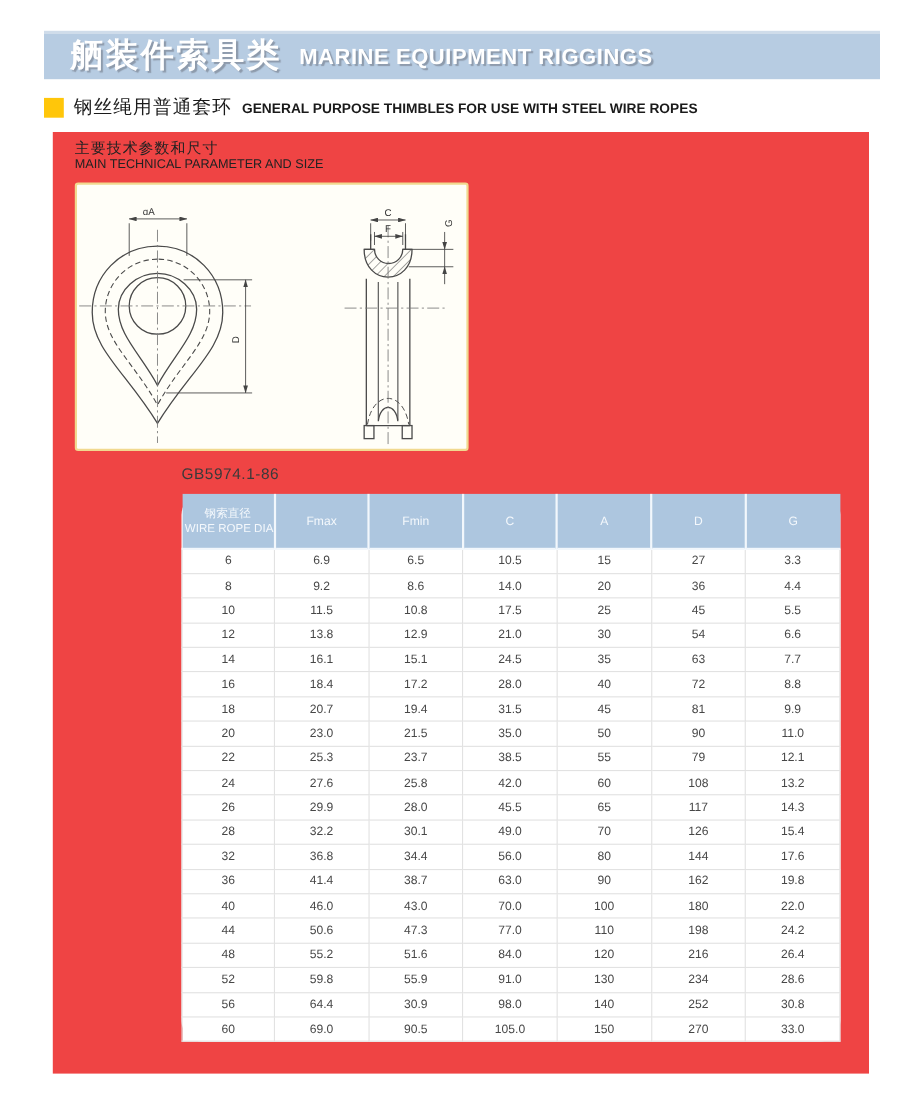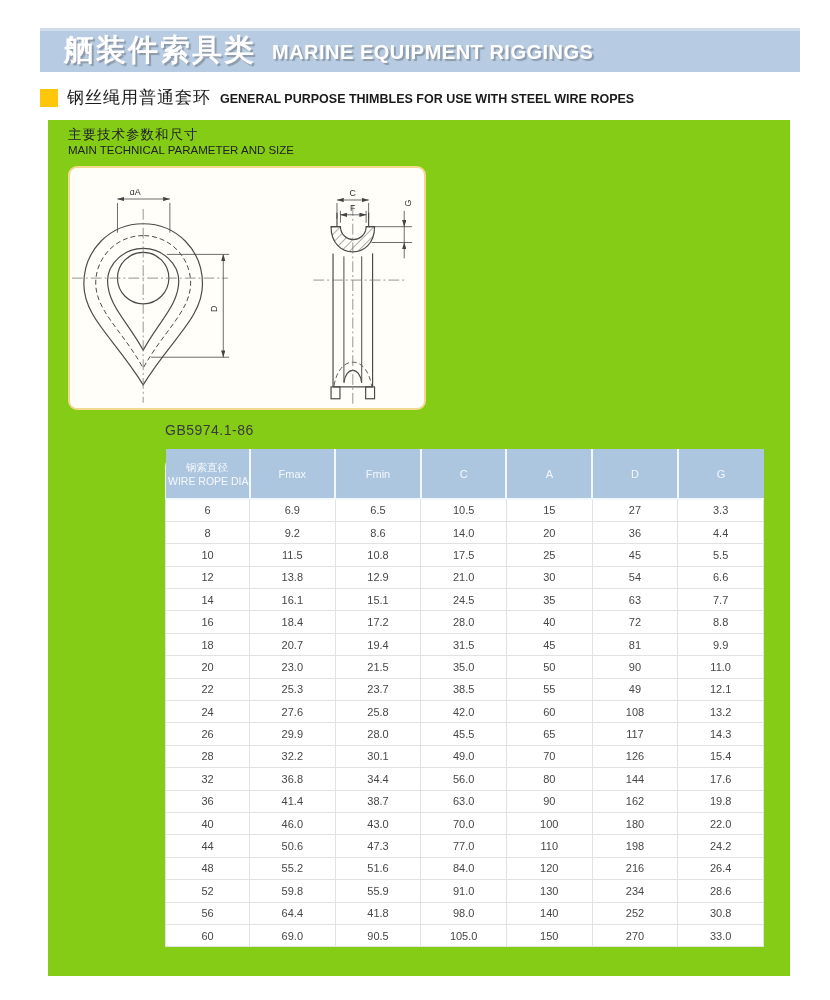--- a/index.html
+++ b/index.html
@@ -26,29 +26,29 @@
     position:absolute; left:40px; top:86px; width:760px;
     display:flex; align-items:center; gap:9px;
   }
   .bullet { width:18px; height:18px; background:#ffc60a; flex:0 0 auto; }
   .section-row .zh { font-size:17px; font-weight:normal; color:#1a1a1a; letter-spacing:1px; }
   .section-row .en { font-size:12.5px; font-weight:bold; color:#1a1a1a; padding-top:3px; }
 
   
   .panel {
     position:absolute; left:48px; top:120px; width:742px; height:856px;
-    background:#84cc16;
+    background:#ef4444;
   }
   .sub-zh { position:absolute; left:20px; top:6px;  font-size:13.5px; color:#222; letter-spacing:1px; }
   .sub-en { position:absolute; left:20px; top:24px; font-size:11.5px; color:#222; }
 
   
   .diagram-box {
     position:absolute; left:20px; top:46px; width:358px; height:244px;
-    background:#fffef8; border:2px solid #f1d98f; border-radius:9px;text-decoration:underline;
+    background:#fffef8; border:2px solid #f1d98f; border-radius:3px;text-decoration:underline;
   }
   .diagram-box svg { display:block; width:100%; height:100%; }
   svg text { font-family:"Liberation Sans", sans-serif; font-size:9px; fill:#333; }
 
   
   .std { position:absolute; left:117px; top:302px; font-size:14px; color:#3a3a3a; letter-spacing:0.5px; }
 
   
   .spec-table {
     position:absolute; left:117px; top:329px;
@@ -277,21 +277,21 @@
             <td>50</td>
             <td>90</td>
             <td>11.0</td>
           </tr>
           <tr>
             <td>22</td>
             <td>25.3</td>
             <td>23.7</td>
             <td>38.5</td>
             <td>55</td>
-            <td>49</td>
+            <td>79</td>
             <td>12.1</td>
           </tr>
           <tr>
             <td>24</td>
             <td>27.6</td>
             <td>25.8</td>
             <td>42.0</td>
             <td>60</td>
             <td>108</td>
             <td>13.2</td>
@@ -364,21 +364,21 @@
             <td>59.8</td>
             <td>55.9</td>
             <td>91.0</td>
             <td>130</td>
             <td>234</td>
             <td>28.6</td>
           </tr>
           <tr>
             <td>56</td>
             <td>64.4</td>
-            <td>41.8</td>
+            <td>30.9</td>
             <td>98.0</td>
             <td>140</td>
             <td>252</td>
             <td>30.8</td>
           </tr>
           <tr>
             <td>60</td>
             <td>69.0</td>
             <td>90.5</td>
             <td>105.0</td>

